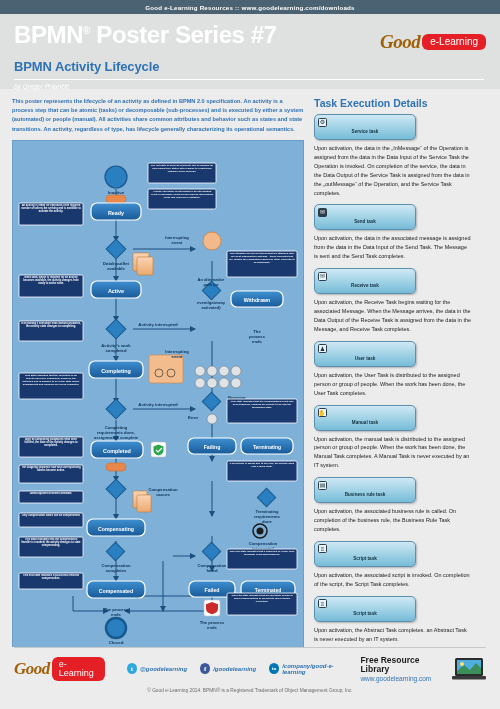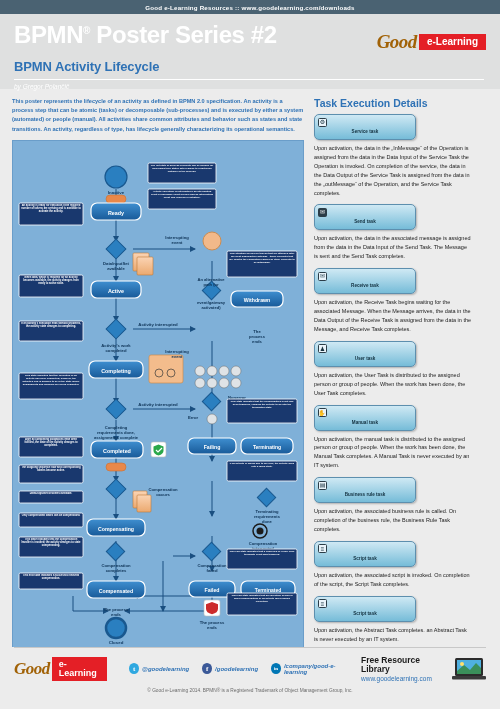--- a/index.html
+++ b/index.html
@@ -26,22 +26,22 @@
   .h-title { font-size:24px; font-weight:bold; color:#ffffff; line-height:1.05; letter-spacing:-.4px;}
   .h-title sup { font-size:10px; vertical-align:super; }
   .h-sub { font-size:13px; color:#2f72b5; font-weight:bold; margin-top:12px; letter-spacing:-.1px;}
   .h-rule { height:1px; background:#ffffff; margin:5px 0 3px 0; width:470px;}
   .h-by { font-size:6.5px; color:#ffffff; font-style:italic; }
 
   
   .gel { display:flex; align-items:center; gap:2px; }
   .gel-good { font-family:"Liberation Serif", serif; font-style:italic; font-weight:bold;
               color:#a16207; font-size:19px; letter-spacing:-.5px; line-height:1;}
-  .gel-pill { background:#e41f26; color:#fff; border-radius:0; padding:3px 8px 3px 8px;
-              font-size:10px; font-weight:bold; line-height:1; }
+  .gel-pill { background:#e41f26; color:#fff; border-radius:6px; padding:3px 8px 3px 8px;
+              font-size:10px; font-weight:normal; line-height:1; }
   .header .gel { position:absolute; right:14px; top:18px; }
 
   
   .body { display:flex; padding:8px 28px 0 12px; gap:10px; }
   .colL { width:292px; }
   .colR { width:174px; }
 
   .intro { font-size:5.6px; line-height:1.65; color:#2f72b5; font-weight:bold; }
 
   
@@ -94,21 +94,21 @@
 </head>
 <body>
 
 <div class="page">
 
   <div class="resbar">
     <span>Good e-Learning Resources :: www.goodelearning.com/downloads</span>
   </div>
 
   <div class="header">
-    <div class="h-title"><span>BPMN</span><sup>®</sup><span> Poster Series #2</span></div>
+    <div class="h-title"><span>BPMN</span><sup>®</sup><span> Poster Series #7</span></div>
     <div class="h-sub">BPMN Activity Lifecycle</div>
     <div class="h-rule"></div>
     <div class="h-by">by Gregor Polančič</div>
     <div class="gel">
       <span class="gel-good">Good</span>
       <span class="gel-pill">e-Learning</span>
     </div>
   </div>
 
   <div class="body">

